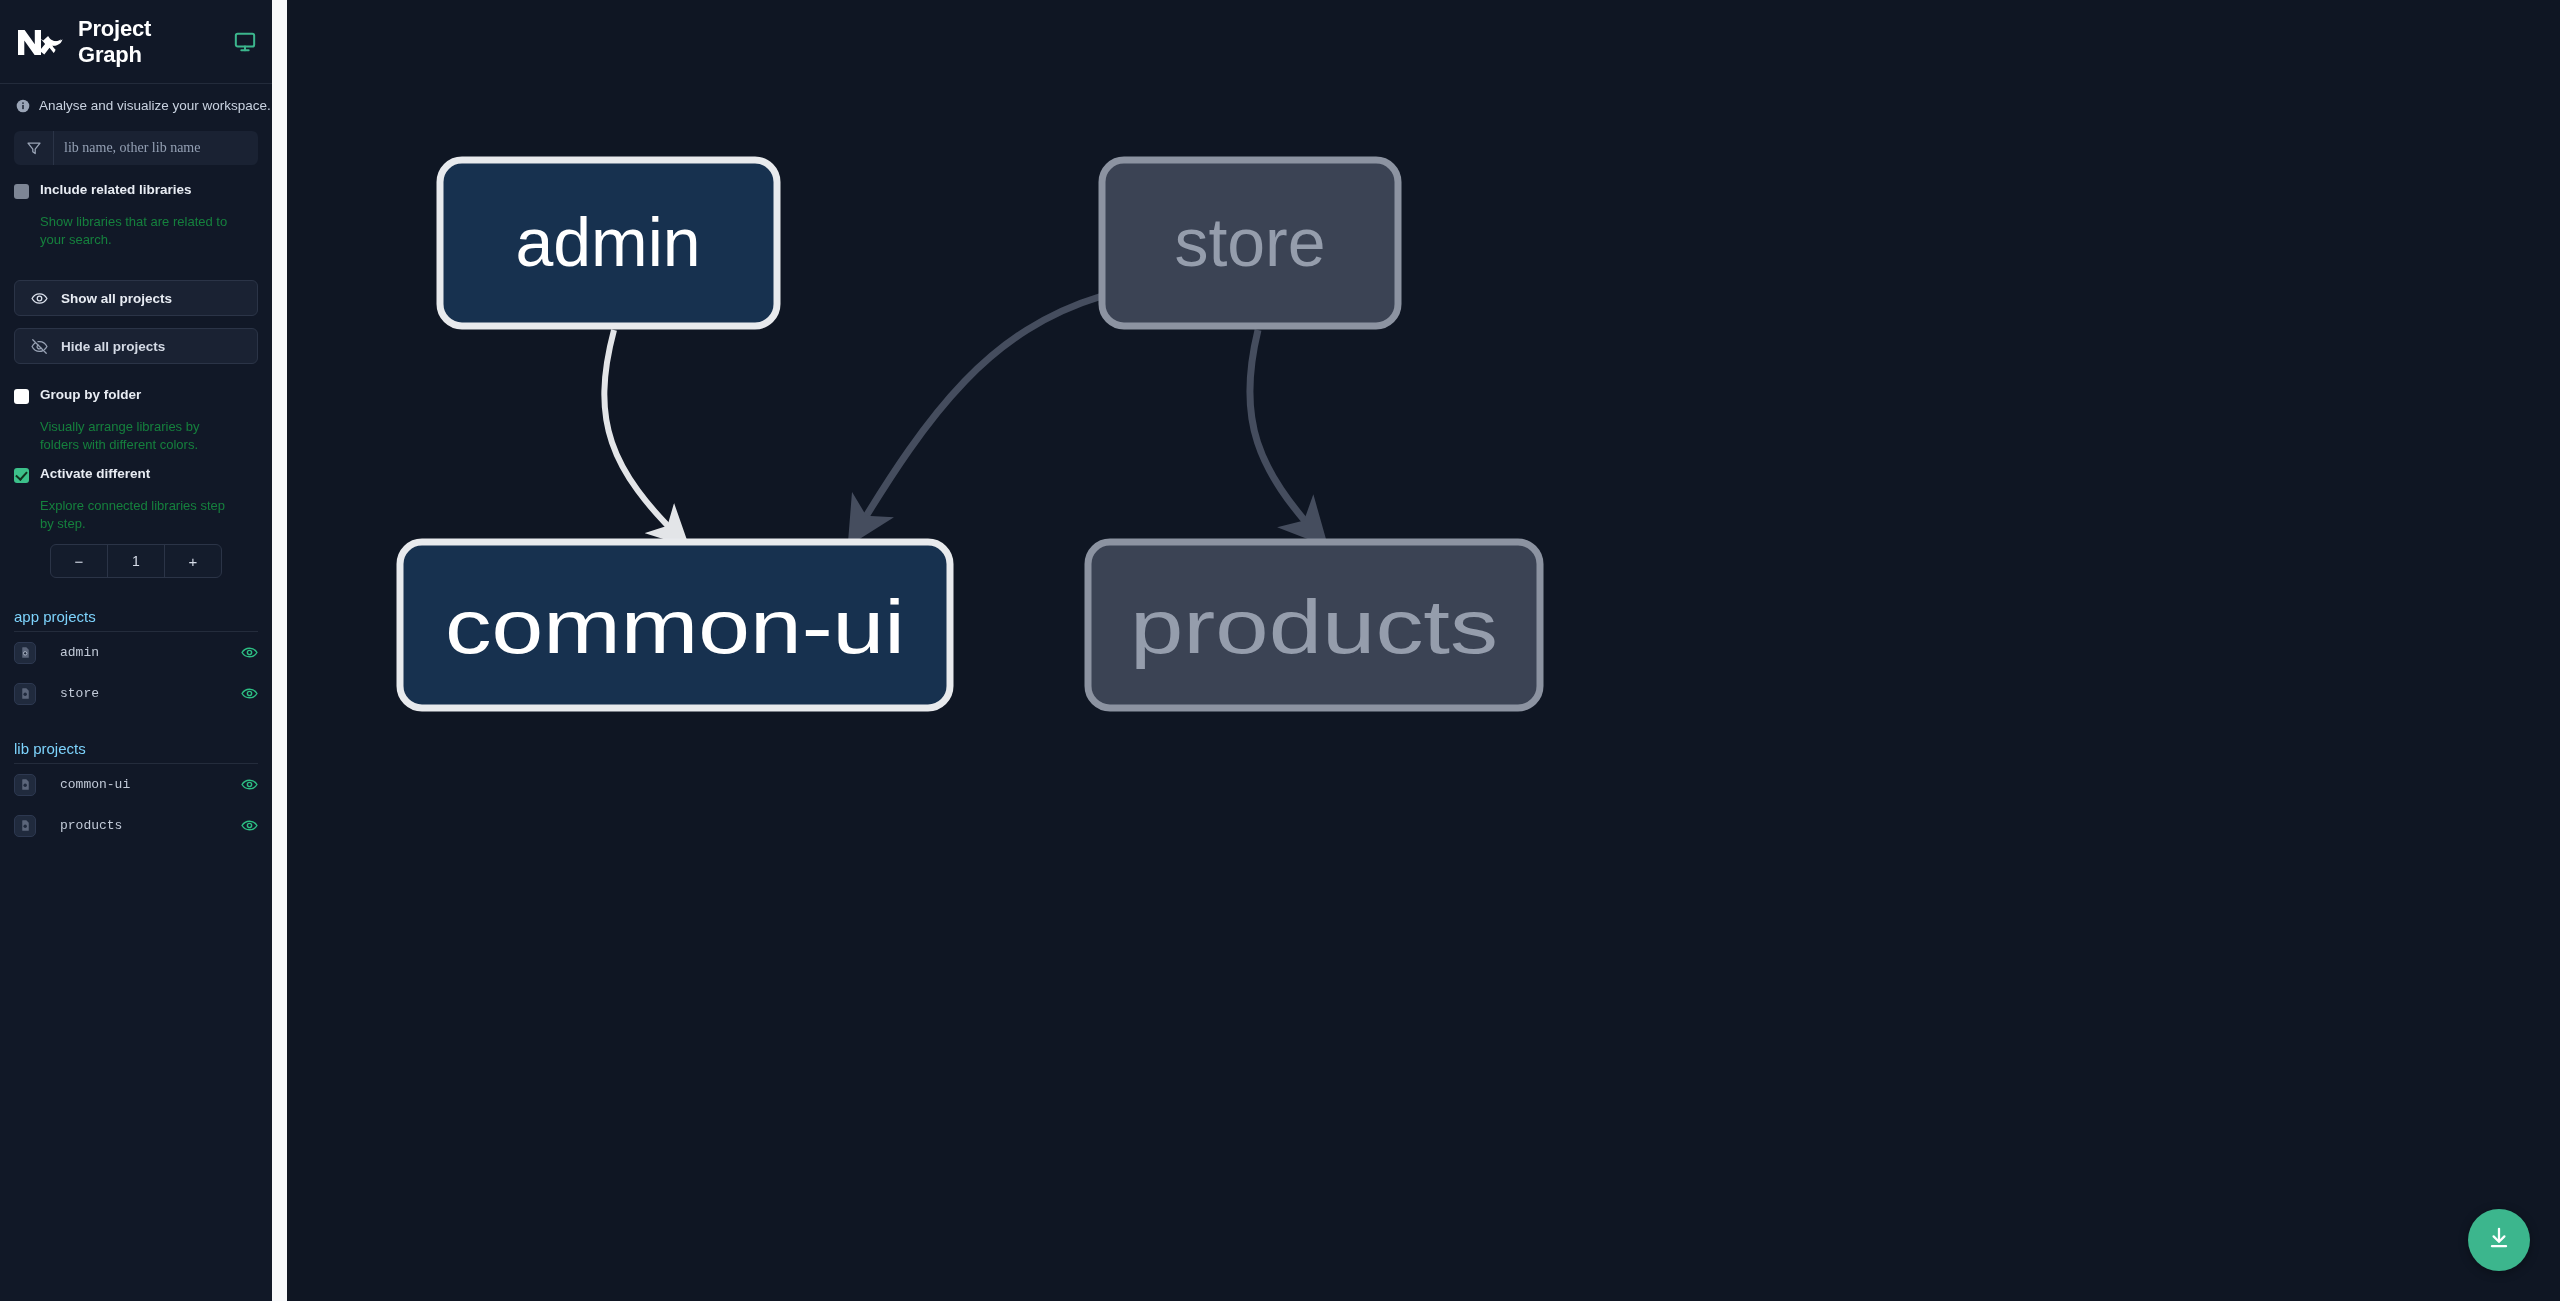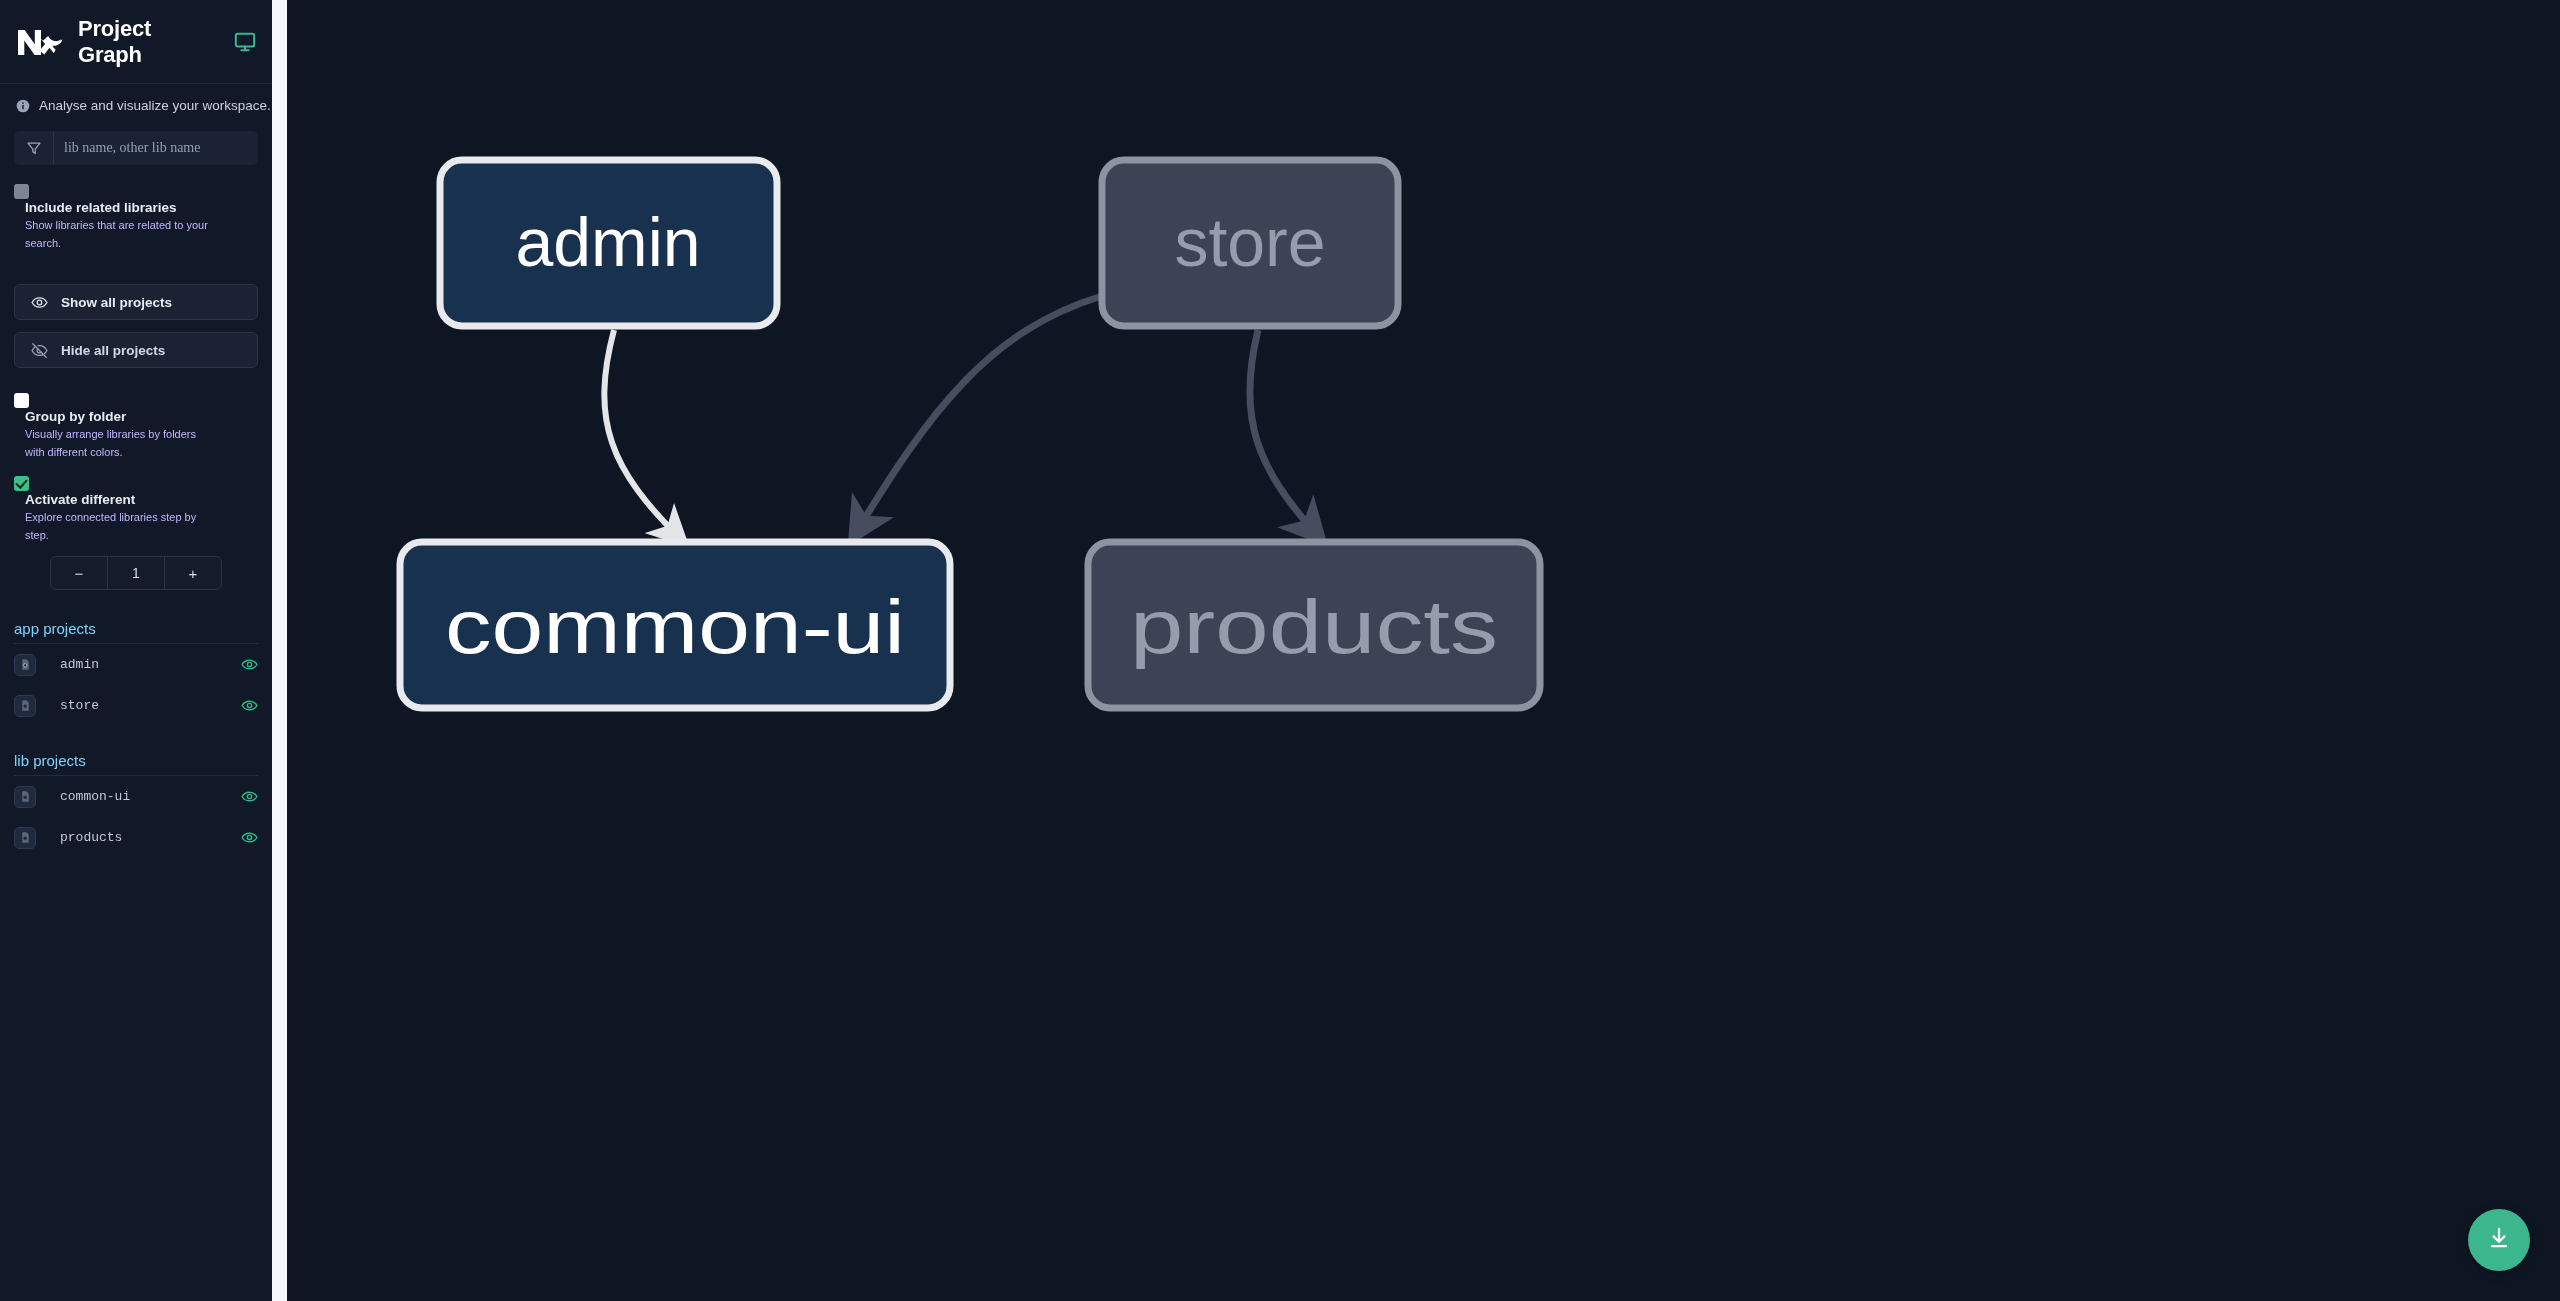--- a/index.html
+++ b/index.html
@@ -92,21 +92,20 @@
     font-size: 14px;
     font-family: Liberation Serif, serif;
     padding: 0 10px;
   }
   .sb-search input::placeholder { color: #94a0b4; }
 
   
   .chk-row {
     display: flex;
     padding: 16px 14px 0 14px;
-    flex-direction: column;
   }
   .chk-box {
     width: 15px; height: 15px;
     flex: 0 0 15px;
     margin-top: 3px;
     border-radius: 3px;
     background: #7d8595;
     position: relative;
   }
   .chk-box.white { background: #ffffff; }
@@ -121,25 +120,25 @@
     transform: rotate(42deg);
   }
   .chk-texts { margin-left: 11px; }
   .chk-label {
     color: #e8ecf3;
     font-size: 13.5px;
     font-weight: bold;
     line-height: 17px;
   }
   .chk-desc {
-    color: #c4b5fd;
-    font-size: 11px;
+    color: #15803d;
+    font-size: 13px;
     line-height: 17.5px;
     max-width: 190px;
-    margin-top: 1px;
+    margin-top: 15px;
   }
 
   
   .sb-btn-wrap { padding: 0 14px; margin-top: 32px; }
   .sb-btn {
     display: flex;
     align-items: center;
     width: 100%;
     height: 36px;
     margin-top: 12px;

